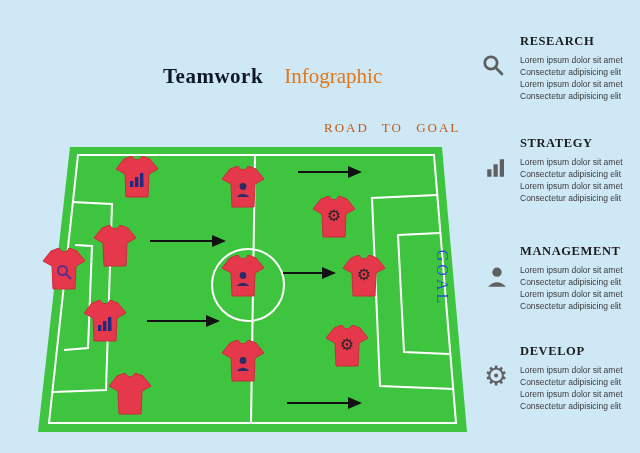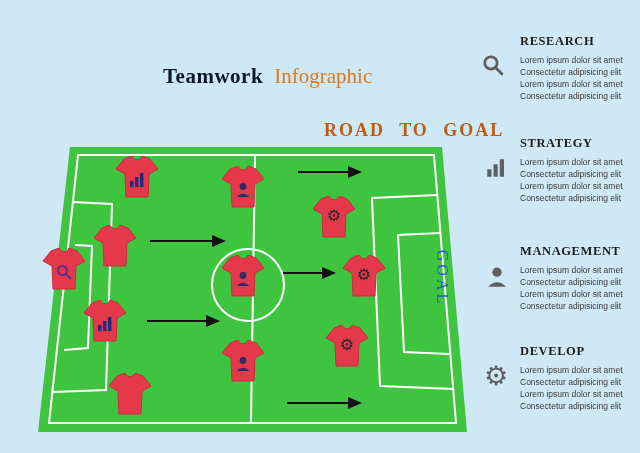--- a/index.html
+++ b/index.html
@@ -12,27 +12,27 @@
   }
   .abs { position:absolute; }
 
   
   .title {
     left:163px; top:64px;
     font-family:"Liberation Serif", serif;
     font-size:21px;
   }
   .title .main { color:#0f172a; font-weight:600; letter-spacing:0.5px; }
-  .title .accent { color:#e2761b; font-weight:400; margin-left:6px; }
+  .title .accent { color:#e2761b; font-weight:400; margin-left:16px; }
 
   
   .road {
     left:324px; top:120px;
     font-family:"Liberation Serif", serif;
-    font-size:18px; font-weight:700;
+    font-size:13px; font-weight:400;
     color:#bf5a15;
     letter-spacing:2px; word-spacing:8px;
   }
 
   
   .field-svg { left:30px; top:140px; width:445px; height:300px; }
 
   
   .arrows-svg { left:0; top:0; width:640px; height:453px; pointer-events:none; }
 

